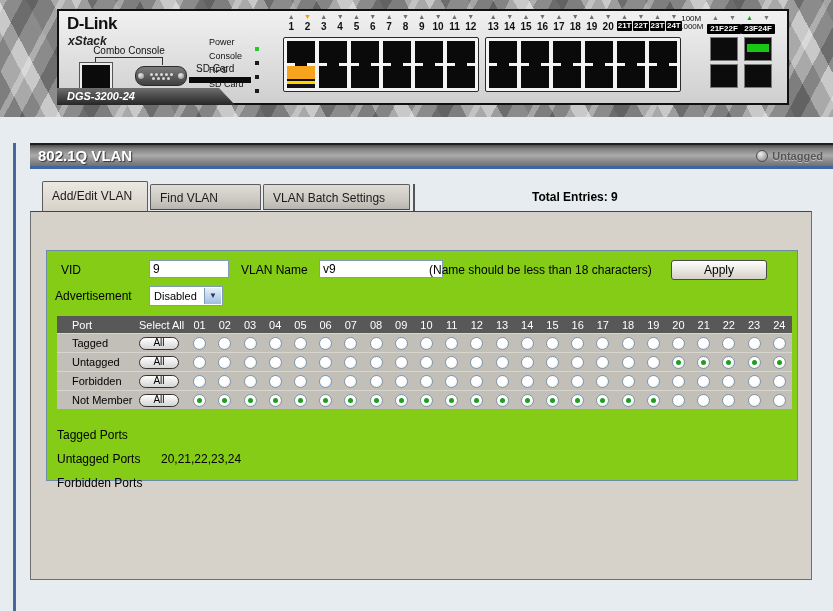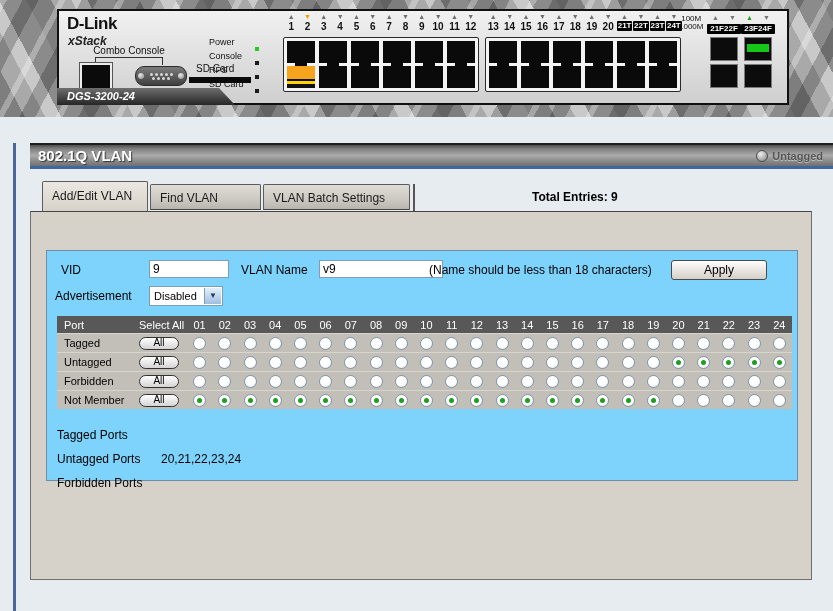--- a/index.html
+++ b/index.html
@@ -95,39 +95,39 @@
     background:linear-gradient(180deg,#E0DDD7 0%,#CCC9C3 60%,#B8B5AF 100%);cursor:default;}
   .tab.active{height:31px;margin-top:-3px;line-height:29px;
     background:linear-gradient(180deg,#EBE8E2 0%,#DDD8D0 70%,#D6D1C9 100%);}
   .tab-vsep{width:2px;height:27px;background:#555;margin-left:1px;}
   .total-entries{position:absolute;left:532px;top:190px;font-size:12px;font-weight:bold;color:#000;z-index:5;}
 
   
   .panel{position:absolute;left:30px;top:211px;width:782px;height:369px;box-sizing:border-box;
     background:#D6D1C9;border:1px solid #6f6f6f;border-top-color:#454545;z-index:1;}
   .inner{position:absolute;left:46px;top:250px;width:752px;height:231px;box-sizing:border-box;
-    background:#7dd3fc;border:1px solid #6C8CA8;z-index:2;}
+    background:#84cc16;border:1px solid #6C8CA8;z-index:2;}
   .flabel{position:absolute;font-size:12px;color:#000;}
   .tinput{position:absolute;height:18px;border:1px solid #7F9DB9;background:#fff;font-size:12px;
     font-family:"Liberation Sans",sans-serif;padding:0 3px;box-sizing:border-box;}
   .hint{position:absolute;font-size:12px;color:#000;}
   .apply-btn{position:absolute;left:624px;top:9px;width:96px;height:20px;border:1px solid #4a4a4a;border-radius:3px;
     background:linear-gradient(180deg,#FEFEFE,#E8E5DF 55%,#D4D0C8);font-size:12px;font-family:"Liberation Sans",sans-serif;cursor:pointer;}
   .dd{position:absolute;left:102px;top:35px;width:74px;height:20px;border:1px solid #7F9DB9;background:#fff;box-sizing:border-box;cursor:default;}
   .dd-text{font-size:11px;padding:3px 0 0 4px;color:#000;}
   .dd-btn{position:absolute;right:1px;top:1px;bottom:1px;width:16px;border-left:1px solid #7F9DB9;
     background:linear-gradient(180deg,#E6F0FA,#9FBEE0);display:flex;align-items:center;justify-content:center;}
   .dd-arrow{font-size:8px;color:#1a3a6a;line-height:8px;}
 
   
   .ptable{position:absolute;left:10px;top:65px;width:735px;}
   .trow{display:flex;align-items:center;height:18px;background:#C2BFB8;border-top:1px solid #D8D5CE;}
   .trow.thead{height:17px;background:#585858;color:#fff;border-top:none;}
   .cell{box-sizing:border-box;}
-  .cell-label{width:82px;padding-left:7px;font-size:11px;white-space:nowrap;}
+  .cell-label{width:82px;padding-left:15px;font-size:11px;white-space:nowrap;}
   .cell-all{width:48px;white-space:nowrap;font-size:11px;}
   .cell-port{flex:1;text-align:center;font-size:11px;display:flex;align-items:center;justify-content:center;}
   .thead .cell-port{display:block;}
   .all-btn{width:40px;height:13px;border:1px solid #333;border-radius:7px;background:linear-gradient(#fff,#d4d4d4);
     font-size:10px;line-height:10px;padding:0;font-family:"Liberation Sans",sans-serif;cursor:pointer;}
   .radio{width:11px;height:11px;border:1px solid #8095A8;border-radius:50%;
     background:radial-gradient(circle at 35% 30%,#ffffff 55%,#D8DEE4);cursor:pointer;}
   .radio.sel::after{content:"";display:block;width:5px;height:5px;margin:3px auto;border-radius:50%;background:#1E9E1E;}
 
   

